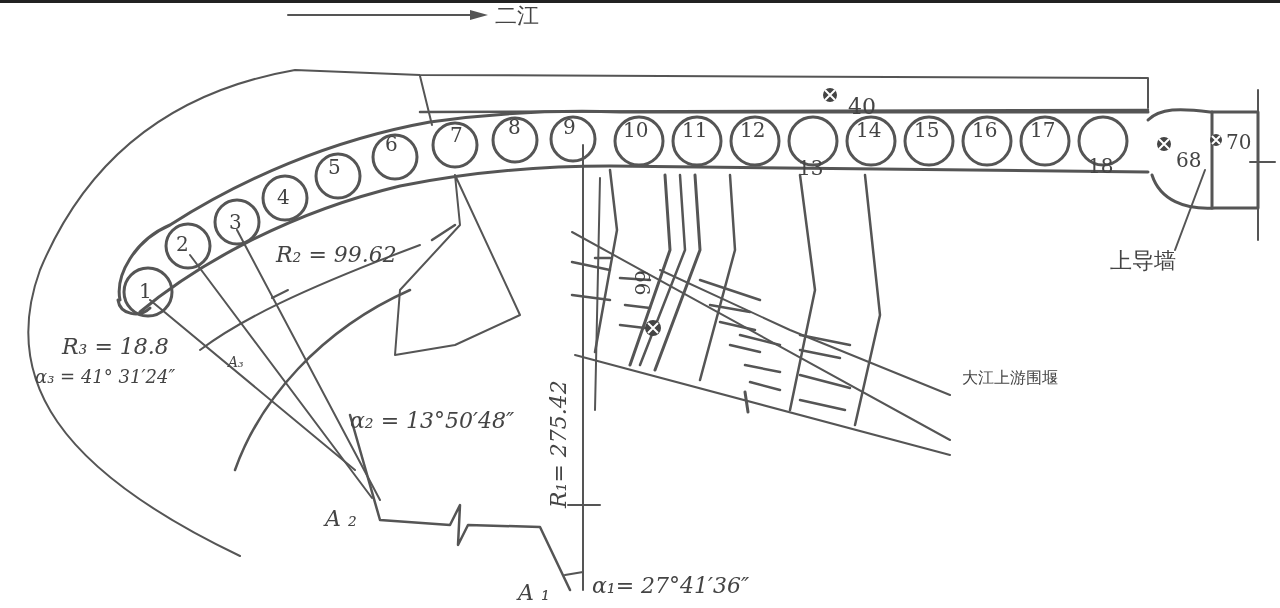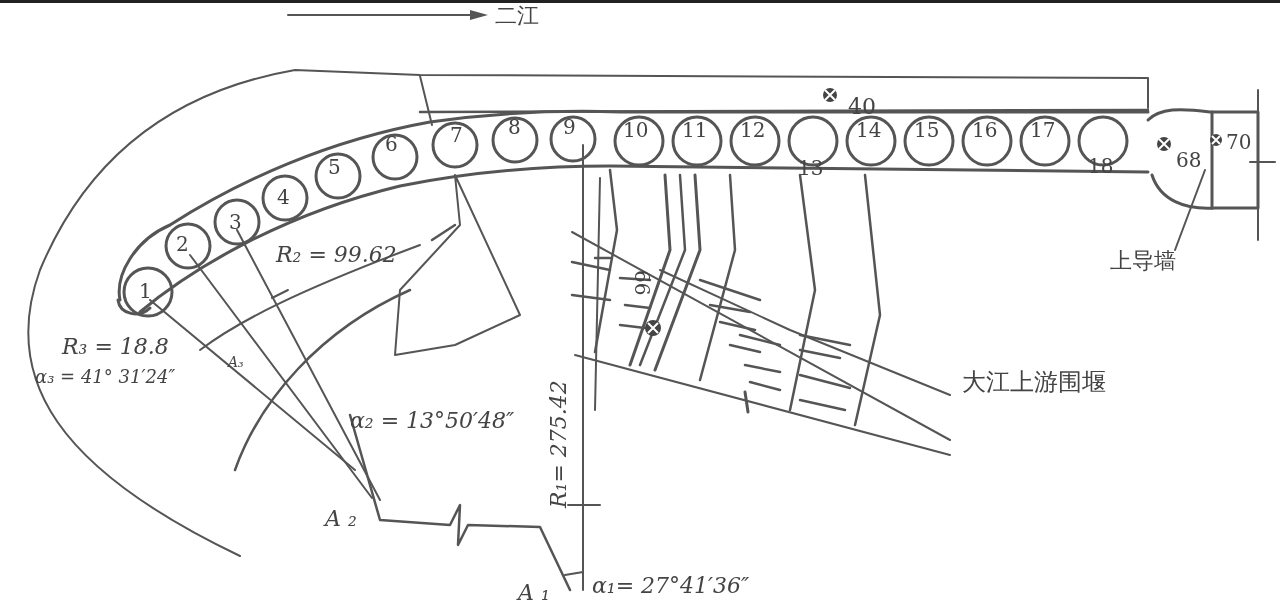--- a/index.html
+++ b/index.html
@@ -148,13 +148,13 @@
 <div class="lbl ital" style="left:35px;top:368px;font-size:18px;">α₃ = 41° 31′24″</div>
 <div class="lbl ital" style="left:350px;top:410px;font-size:22px;">α₂ = 13°50′48″</div>
 <div class="lbl ital" style="left:592px;top:575px;font-size:22px;">α₁= 27°41′36″</div>
 <div class="lbl ital" style="left:548px;top:508px;font-size:22px;transform:rotate(-90deg);transform-origin:left top;">R₁= 275.42</div>
 
 <div class="lbl ital" style="left:228px;top:355px;font-size:14px;">A₃</div>
 <div class="lbl ital" style="left:325px;top:508px;font-size:22px;">A ₂</div>
 <div class="lbl ital" style="left:518px;top:582px;font-size:22px;">A ₁</div>
 
 <div class="lbl cn" style="left:1110px;top:250px;font-size:22px;">上导墙</div>
-<div class="lbl cn" style="left:962px;top:370px;font-size:24px;">大江上游围堰</div>
+<div class="lbl cn" style="left:962px;top:370px;font-size:16px;">大江上游围堰</div>
 
 </body></html>

